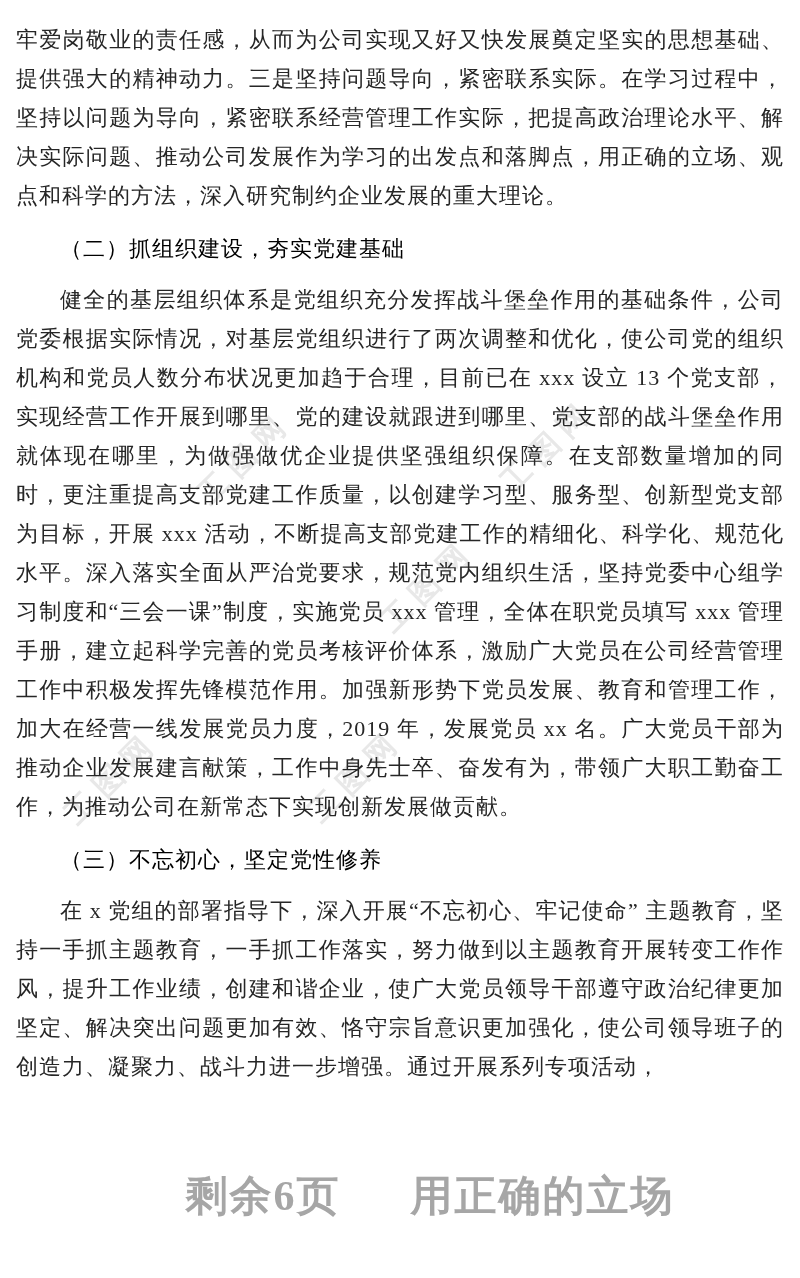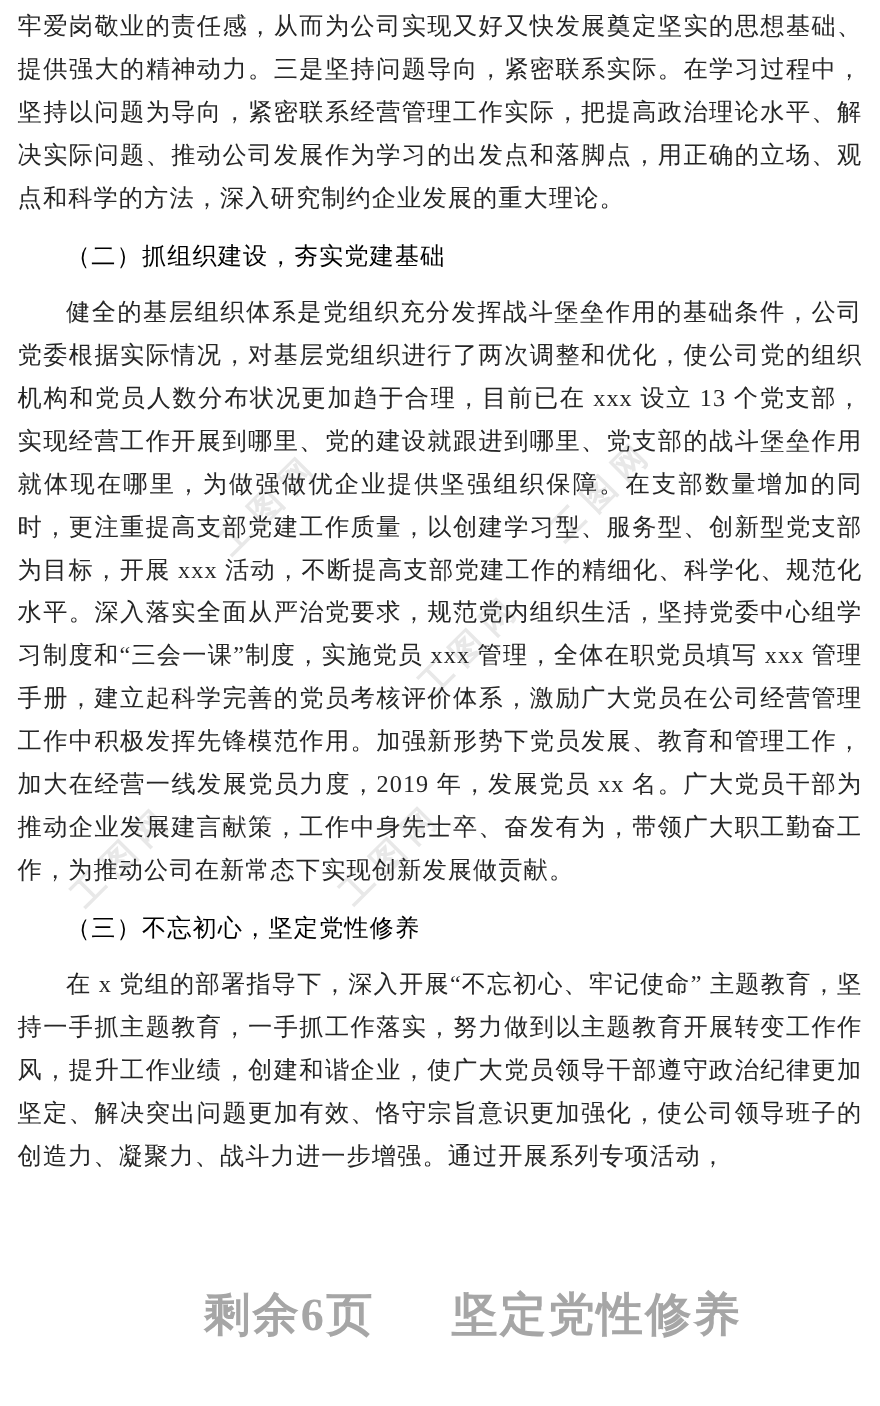--- a/index.html
+++ b/index.html
@@ -11,21 +11,21 @@
   .page {
     position: relative;
     width: 800px;
     height: 1278px;
     background: #ffffff;
     overflow: hidden;
   }
   .doc-body {
     position: relative;
     z-index: 2;
-    padding: 4px 16px 0 16px;
+    padding: 20px 16px 0 16px;
     color: #262626;
     font-size: 22px;
     line-height: 39px;
     letter-spacing: 1px;
     text-align: justify;
   }
   .para { margin: 0; }
   .para.indent { text-indent: 2em; }
   .section-heading {
     margin: 14px 0 6px 0;
@@ -89,16 +89,16 @@
 
     <p class="para indent after-heading">健全的基层组织体系是党组织充分发挥战斗堡垒作用的基础条件，公司党委根据实际情况，对基层党组织进行了两次调整和优化，使公司党的组织机构和党员人数分布状况更加趋于合理，目前已在 xxx 设立 13 个党支部，实现经营工作开展到哪里、党的建设就跟进到哪里、党支部的战斗堡垒作用就体现在哪里，为做强做优企业提供坚强组织保障。在支部数量增加的同时，更注重提高支部党建工作质量，以创建学习型、服务型、创新型党支部为目标，开展 xxx 活动，不断提高支部党建工作的精细化、科学化、规范化水平。深入落实全面从严治党要求，规范党内组织生活，坚持党委中心组学习制度和“三会一课”制度，实施党员 xxx 管理，全体在职党员填写 xxx 管理手册，建立起科学完善的党员考核评价体系，激励广大党员在公司经营管理工作中积极发挥先锋模范作用。加强新形势下党员发展、教育和管理工作，加大在经营一线发展党员力度，2019 年，发展党员 xx 名。广大党员干部为推动企业发展建言献策，工作中身先士卒、奋发有为，带领广大职工勤奋工作，为推动公司在新常态下实现创新发展做贡献。</p>
 
     <h3 class="section-heading">（三）不忘初心，坚定党性修养</h3>
 
     <p class="para indent after-heading">在 x 党组的部署指导下，深入开展“不忘初心、牢记使命” 主题教育，坚持一手抓主题教育，一手抓工作落实，努力做到以主题教育开展转变工作作风，提升工作业绩，创建和谐企业，使广大党员领导干部遵守政治纪律更加坚定、解决突出问题更加有效、恪守宗旨意识更加强化，使公司领导班子的创造力、凝聚力、战斗力进一步增强。通过开展系列专项活动，</p>
   </div>
 
   <div class="footer-note">
     <span>剩余6页</span>
-    <span>坚定党性修养</span>
+    <span>用正确的立场</span>
   </div>
 
 </div>
 
 </body></html>

